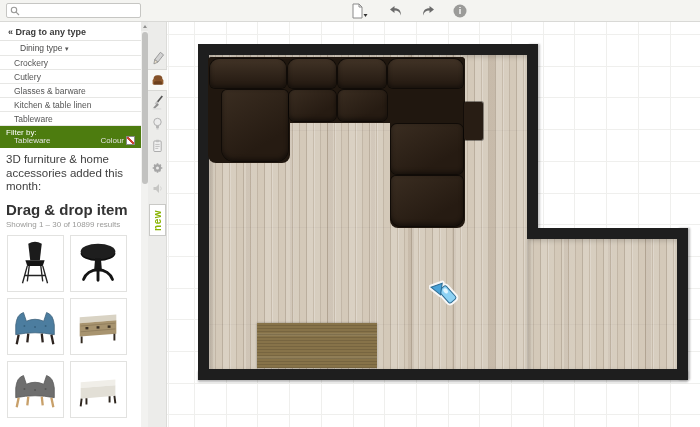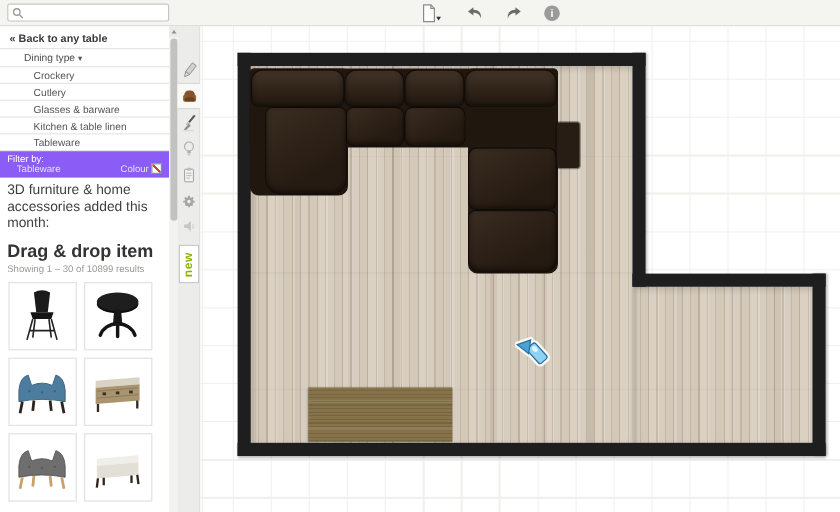--- a/index.html
+++ b/index.html
@@ -17,23 +17,23 @@
   .tb-icon { position:absolute; top:2px; width:20px; height:18px; cursor:pointer; }
 
   
   .sidebar { position:absolute; left:0; top:22px; width:141px; height:405px;
              background:#fff; overflow:hidden; }
   .cat-back { font-weight:bold; font-size:9px; color:#3a3a3a; padding:5px 8px 3px;
               border-bottom:1px solid #e4e4e2; cursor:pointer; }
   .cat-parent { font-size:8.5px; color:#4a4a4a; padding:2px 8px 2px 20px;
                 border-bottom:1px solid #e7e7e5; cursor:pointer; }
   .cat-parent .caret { font-size:7px; color:#555; }
-  .cat-sub { font-size:8.5px; color:#555; padding:2px 8px 1px 28px;
+  .cat-sub { font-size:8.5px; color:#555; padding:2px 8px 1px 14px;
              border-bottom:1px solid #e7e7e5; cursor:pointer; }
-  .filterbar { background:#8b5cf6; height:22px; padding:2px 6px 0; }
+  .filterbar { background:#4d7c0f; height:22px; padding:2px 6px 0; }
   .filter-label { font-size:8px; color:#fff; }
   .filter-row { display:flex; justify-content:space-between; padding-left:8px;
                 font-size:8px; color:#e3e3e1; margin-top:-1px; }
   .colour-wrap { display:flex; align-items:center; gap:2px; cursor:pointer; }
   .nocolour { display:inline-block; width:9px; height:9px; background:#fff; border:1px solid #8a8a88;
               background-image:linear-gradient(45deg, transparent 42%, #cc4433 42%, #cc4433 58%, transparent 58%); }
   .promo { font-size:11.5px; color:#3f3f3f; padding:5px 6px 0; line-height:1.18; }
   .draglabel { font-size:15px; font-weight:bold; color:#333; padding:7px 6px 0; }
   .results { font-size:8px; color:#9a9a98; padding:2px 6px 3px; }
   .products { display:flex; flex-wrap:wrap; gap:6px; padding:3px 0 0 7px; width:141px; }
@@ -124,21 +124,21 @@
         <path d="M7.5 4 L3 7.5 L7.5 11 V8.6 C11 8.6 13.2 10.6 13.8 13.4 C14.4 8.8 11.8 6.2 7.5 6.2 Z" fill="#6b6b6b"></path>
       </g>
     </svg>
     <svg class="tb-icon" style="left:450px" viewBox="0 0 18 18">
       <circle cx="9" cy="9" r="6.5" fill="#9b9b99"></circle>
       <text x="9" y="12.2" font-size="9" font-weight="bold" fill="#fff" text-anchor="middle">i</text>
     </svg>
   </div>
 
   <div class="sidebar">
-    <div class="cat-back">« Back to any table</div>
+    <div class="cat-back">« Drag to any type</div>
     <div class="cat-parent">
       <span>Dining type</span>
       <span class="caret">▾</span>
     </div>
     <div class="cat-sub">Crockery</div>
     <div class="cat-sub">Cutlery</div>
     <div class="cat-sub">Glasses &amp; barware</div>
     <div class="cat-sub">Kitchen &amp; table linen</div>
     <div class="cat-sub">Tableware</div>
 

